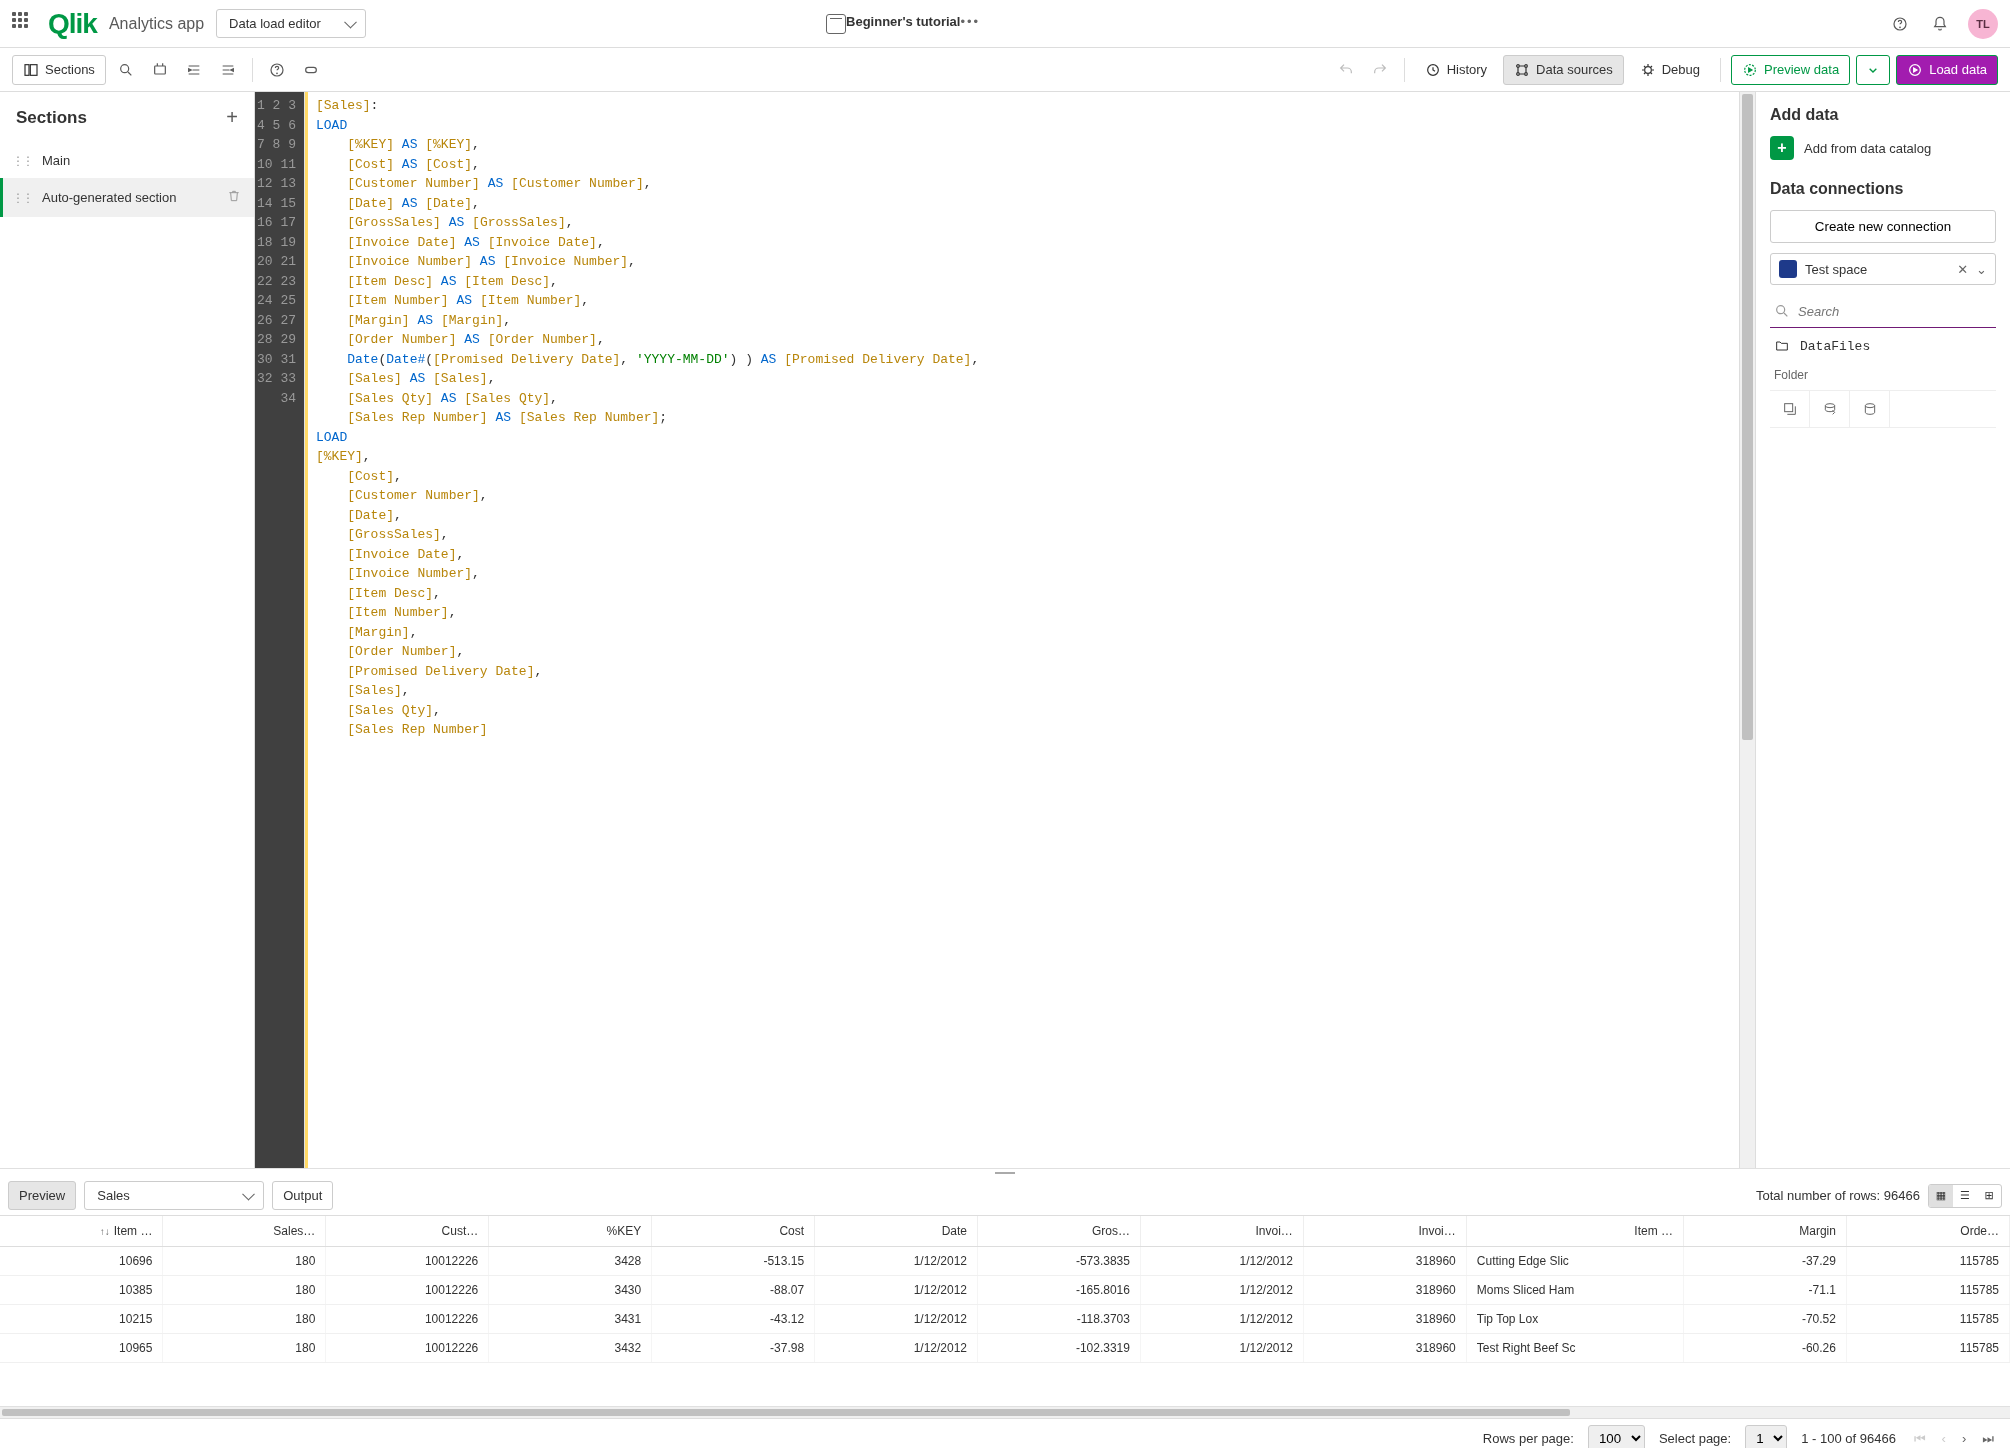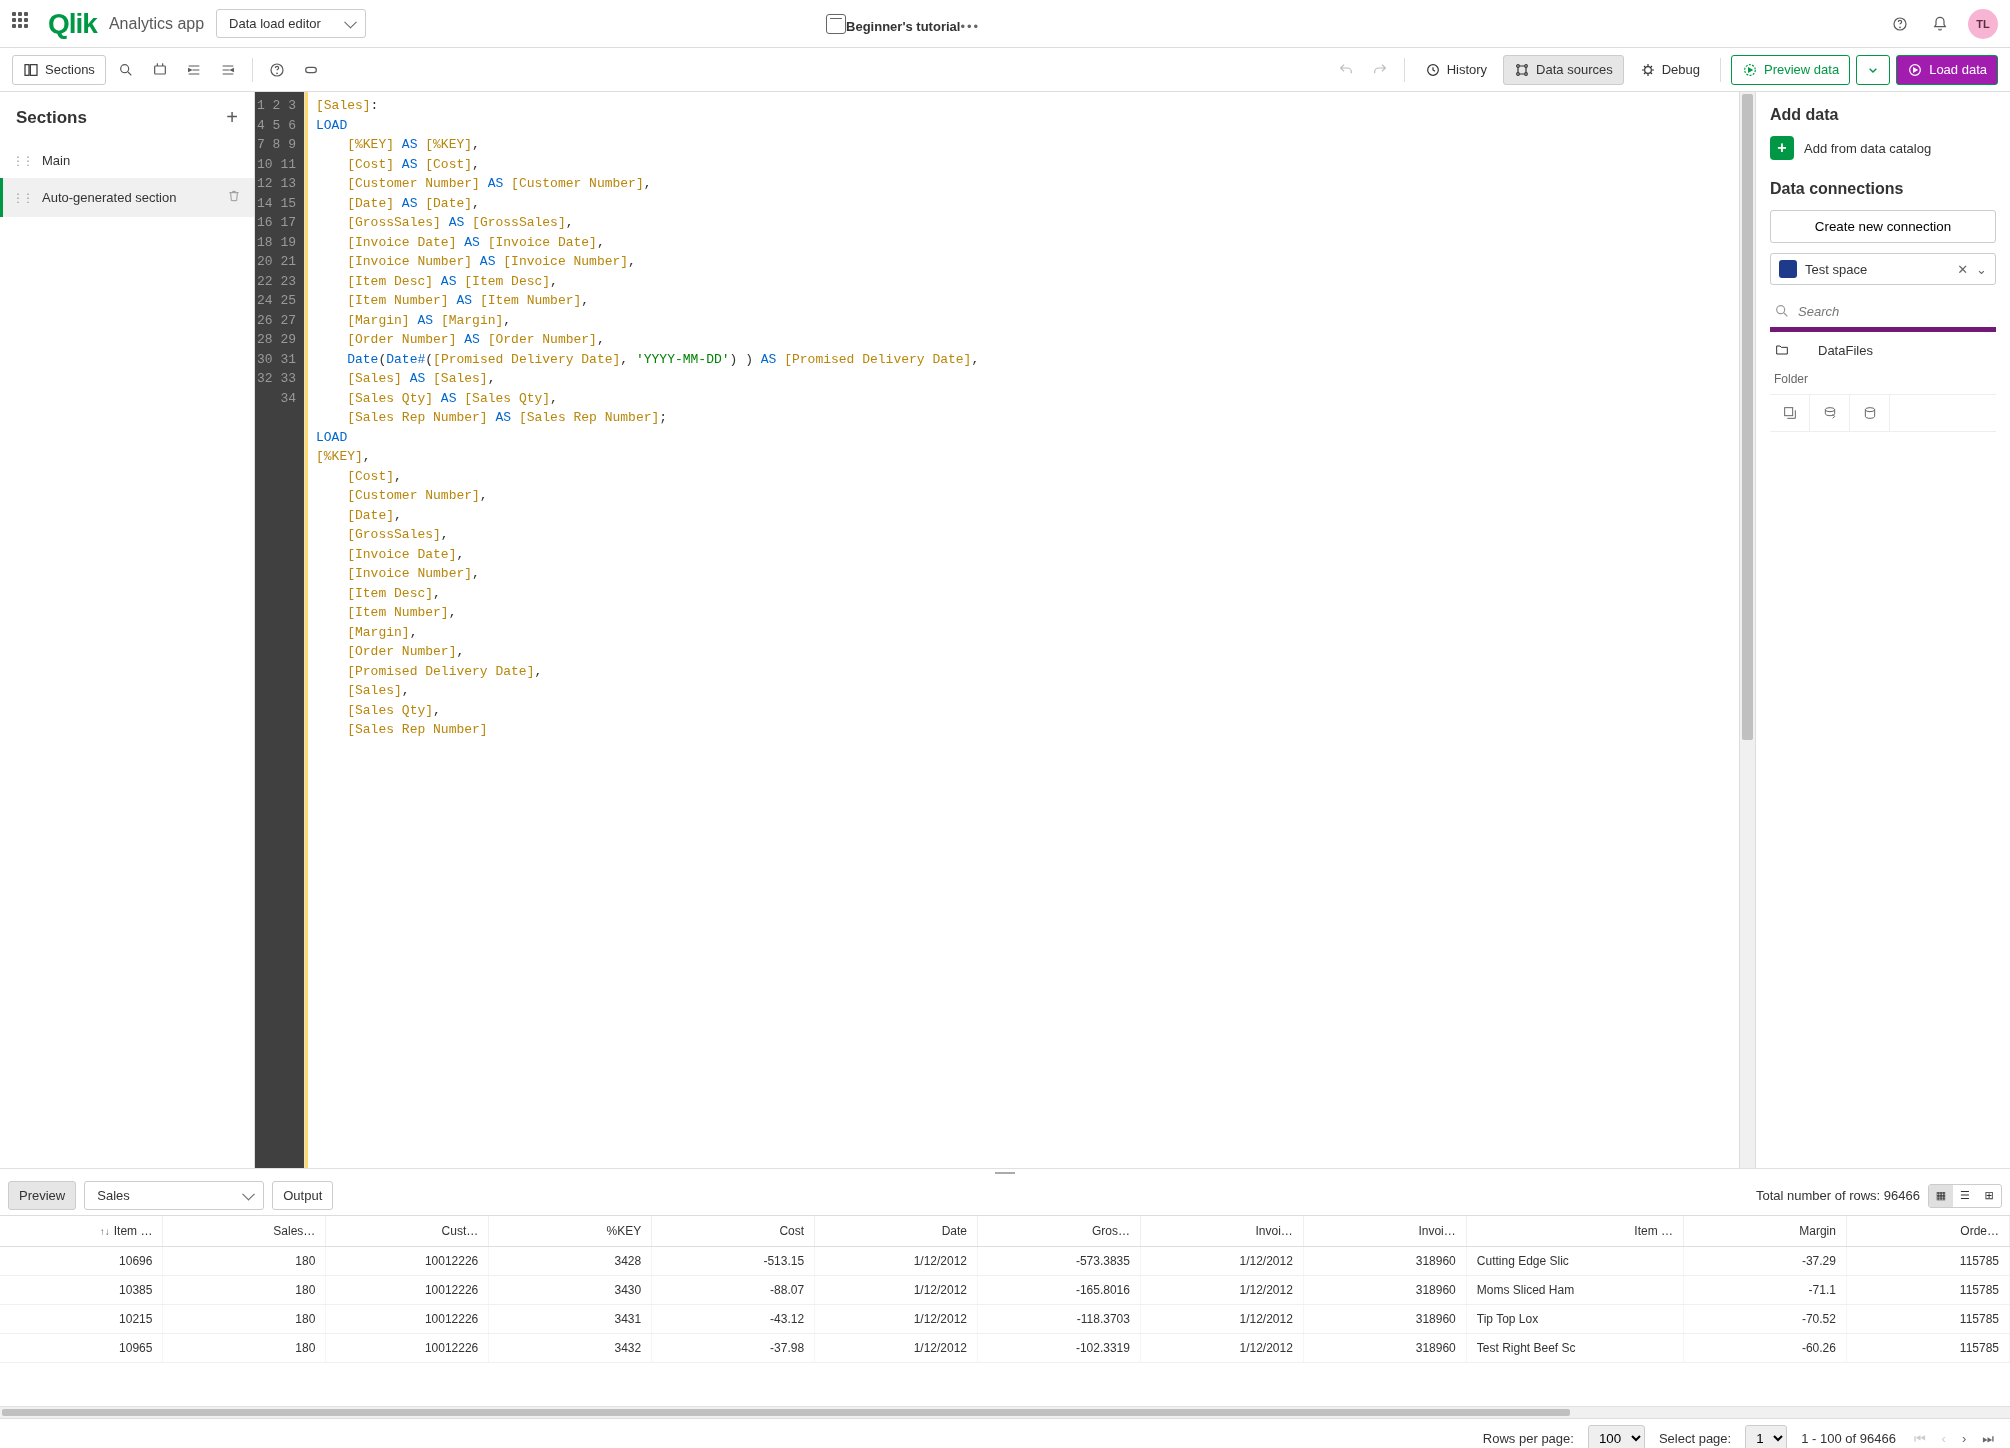--- a/index.html
+++ b/index.html
@@ -4,21 +4,21 @@
 <style>
 * { box-sizing: border-box; margin: 0; padding: 0; }
 body { font-family: -apple-system, BlinkMacSystemFont, "Segoe UI", Arial, sans-serif; font-size: 13px; color: #333; background: #fff; overflow: hidden; }
 .topbar { height: 48px; border-bottom: 1px solid #ddd; display: flex; align-items: center; padding: 0 12px; gap: 12px; }
 .waffle { width: 24px; height: 24px; display: grid; grid-template-columns: repeat(3,4px); grid-template-rows: repeat(3,4px); gap: 2px; cursor: pointer; }
 .waffle span { background: #595959; border-radius: 1px; }
 .logo { font-size: 28px; font-weight: 700; color: #009845; letter-spacing: -1px; }
 .app-name { font-size: 16px; color: #595959; }
 .dropdown { border: 1px solid #ccc; border-radius: 3px; padding: 6px 28px 6px 12px; font-size: 13px; background: #fff; position: relative; cursor: pointer; min-width: 150px; }
 .dropdown::after { content: ""; position: absolute; right: 10px; top: 50%; width: 8px; height: 8px; border-right: 1.5px solid #666; border-bottom: 1.5px solid #666; transform: translateY(-70%) rotate(45deg); }
-.center-title { display: flex; align-items: flex-end; margin: 0 auto; }
+.center-title { display: flex; align-items: flex-start; margin: 0 auto; }
 .sheet-icon { width: 20px; height: 20px; border: 1.5px solid #666; border-radius: 3px; position: relative; }
 .sheet-icon::before { content: ""; position: absolute; inset: 3px; border-top: 1.5px solid #666; }
 .more-dots { letter-spacing: 2px; color: #666; cursor: pointer; }
 .top-right { display: flex; align-items: center; gap: 16px; margin-left: auto; }
 .icon-btn { width: 24px; height: 24px; display: flex; align-items: center; justify-content: center; cursor: pointer; color: #595959; }
 .avatar { width: 30px; height: 30px; border-radius: 50%; background: #f7b5d3; color: #5a2e42; display: flex; align-items: center; justify-content: center; font-size: 11px; font-weight: 600; }
 .toolbar { height: 44px; border-bottom: 1px solid #ddd; display: flex; align-items: center; padding: 0 12px; gap: 6px; }
 .tb-btn { border: 1px solid #ccc; border-radius: 3px; padding: 6px 10px; background: #fff; cursor: pointer; display: flex; align-items: center; gap: 6px; font-size: 13px; color: #333; }
 .tb-icon { width: 28px; height: 28px; display: flex; align-items: center; justify-content: center; cursor: pointer; border-radius: 3px; color: #595959; }
 .tb-sep { width: 1px; height: 24px; background: #ddd; margin: 0 4px; }
@@ -49,21 +49,21 @@
 .right-panel h3 { font-size: 16px; font-weight: 600; margin-bottom: 12px; }
 .add-catalog { display: flex; align-items: center; gap: 10px; margin-bottom: 20px; cursor: pointer; }
 .add-catalog .plus { width: 24px; height: 24px; background: #009845; color: #fff; border-radius: 4px; display: flex; align-items: center; justify-content: center; font-size: 16px; font-weight: 700; }
 .conn-btn { width: 100%; border: 1px solid #ccc; border-radius: 3px; padding: 8px; text-align: center; cursor: pointer; background: #fff; margin-bottom: 10px; }
 .space-select { display: flex; align-items: center; gap: 8px; border: 1px solid #ccc; border-radius: 3px; padding: 6px 8px; margin-bottom: 10px; }
 .space-icon { width: 18px; height: 18px; background: #1e3a8a; border-radius: 3px; }
 .space-select .x { margin-left: auto; color: #666; cursor: pointer; }
 .space-select .chev { color: #666; cursor: pointer; }
 .search-row { display: flex; align-items: center; gap: 8px; padding: 8px 4px; color: #999; }
 .search-row input { border: none; outline: none; font-style: italic; flex: 1; font-size: 13px; }
-.folder-row { display: flex; align-items: center; gap: 28px; padding: 10px 4px; border-top: 5px solid #701a75; }
+.folder-row { display: flex; align-items: center; gap: 10px; padding: 10px 4px; border-top: 1px solid #701a75; font-family: Liberation Mono, monospace; }
 .folder-label { font-size: 12px; color: #666; padding: 4px 4px 8px; }
 .folder-actions { display: flex; gap: 0; border-top: 1px solid #eee; border-bottom: 1px solid #eee; }
 .folder-actions .fa { flex: 0 0 40px; height: 36px; border-right: 1px solid #eee; display: flex; align-items: center; justify-content: center; cursor: pointer; color: #666; }
 .resize-bar { height: 8px; background: #fff; border-top: 1px solid #e0e0e0; display: flex; align-items: center; justify-content: center; cursor: row-resize; }
 .resize-bar span { width: 20px; height: 2px; border-top: 1px solid #aaa; border-bottom: 1px solid #aaa; }
 .preview-bar { height: 40px; border-bottom: 1px solid #ddd; display: flex; align-items: center; padding: 0 8px; gap: 8px; }
 .preview-bar .right { margin-left: auto; display: flex; align-items: center; gap: 8px; }
 .view-toggle { display: flex; border: 1px solid #ccc; border-radius: 3px; overflow: hidden; }
 .view-toggle span { width: 24px; height: 22px; display: flex; align-items: center; justify-content: center; cursor: pointer; font-size: 11px; }
 .view-toggle span.active { background: #e0e0e0; }

